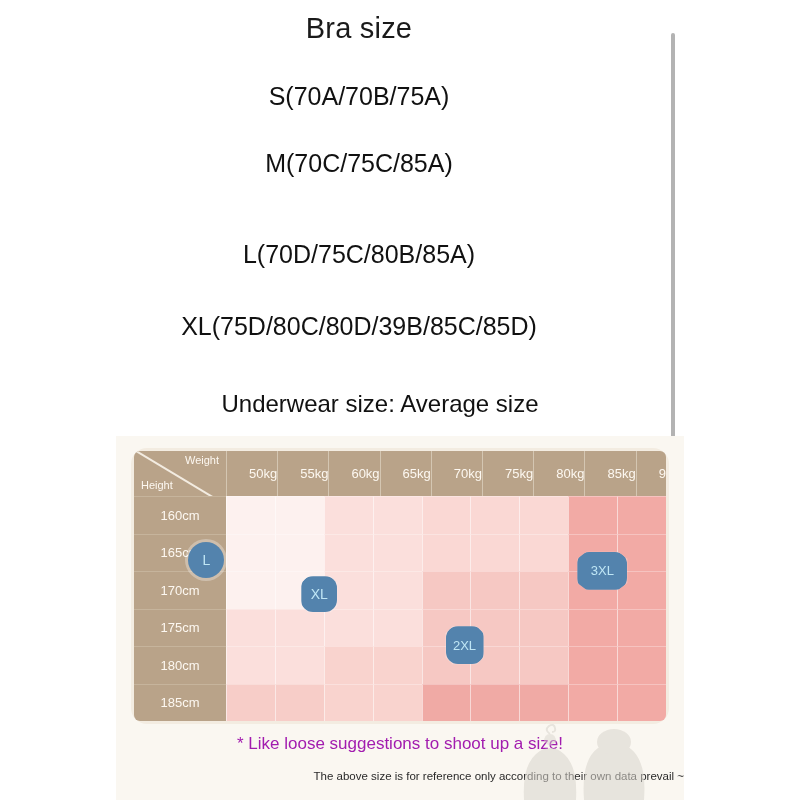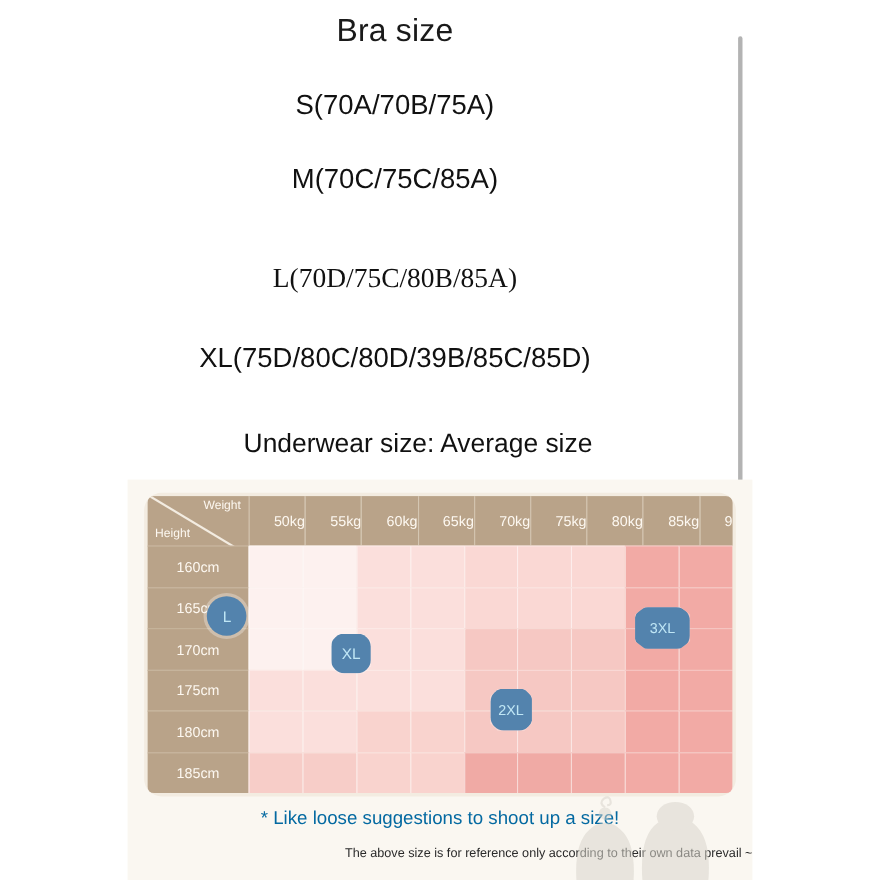--- a/index.html
+++ b/index.html
@@ -22,21 +22,21 @@
     text-align:center;
     font-size:29px;color:#1a1a1a;font-weight:400;
     letter-spacing:.2px;
   }
   .line{
     position:absolute;width:718px;text-align:center;
     font-size:25px;color:#111111;font-weight:400;
   }
   .l-s  {top:82px;}
   .l-m  {top:149px;}
-  .l-l  {top:240px;font-family:Liberation Serif, serif;}
+  .l-l  {top:240px;}
   .l-xl {top:312px;}
   .l-uw {top:390px;font-size:24px;margin-left:21px;}
 
   #scroll-rail{
     position:absolute;left:671px;top:33px;width:4px;height:406px;
     background:#b3b3b3;border-radius:2px;
   }
 
   
   #chart-panel{
@@ -119,21 +119,21 @@
   .badge.scallop{
     border-radius:12px;
     clip-path:polygon(
       18% 0%, 82% 0%, 100% 18%, 100% 82%,
       82% 100%, 18% 100%, 0% 82%, 0% 18%);
   }
 
   
   .note-main{
     position:absolute;left:0;top:298px;width:568px;
-    text-align:center;font-size:17px;color:#0369a1;
+    text-align:center;font-size:17px;color:#a21caf;
   }
   .note-sub{
     position:absolute;left:0;top:334px;width:568px;
     text-align:right;font-size:11.5px;color:#2a2a2a;
   }
 
   
   #silhouettes{
     position:absolute;right:4px;bottom:0;width:180px;height:78px;
     opacity:.55;

